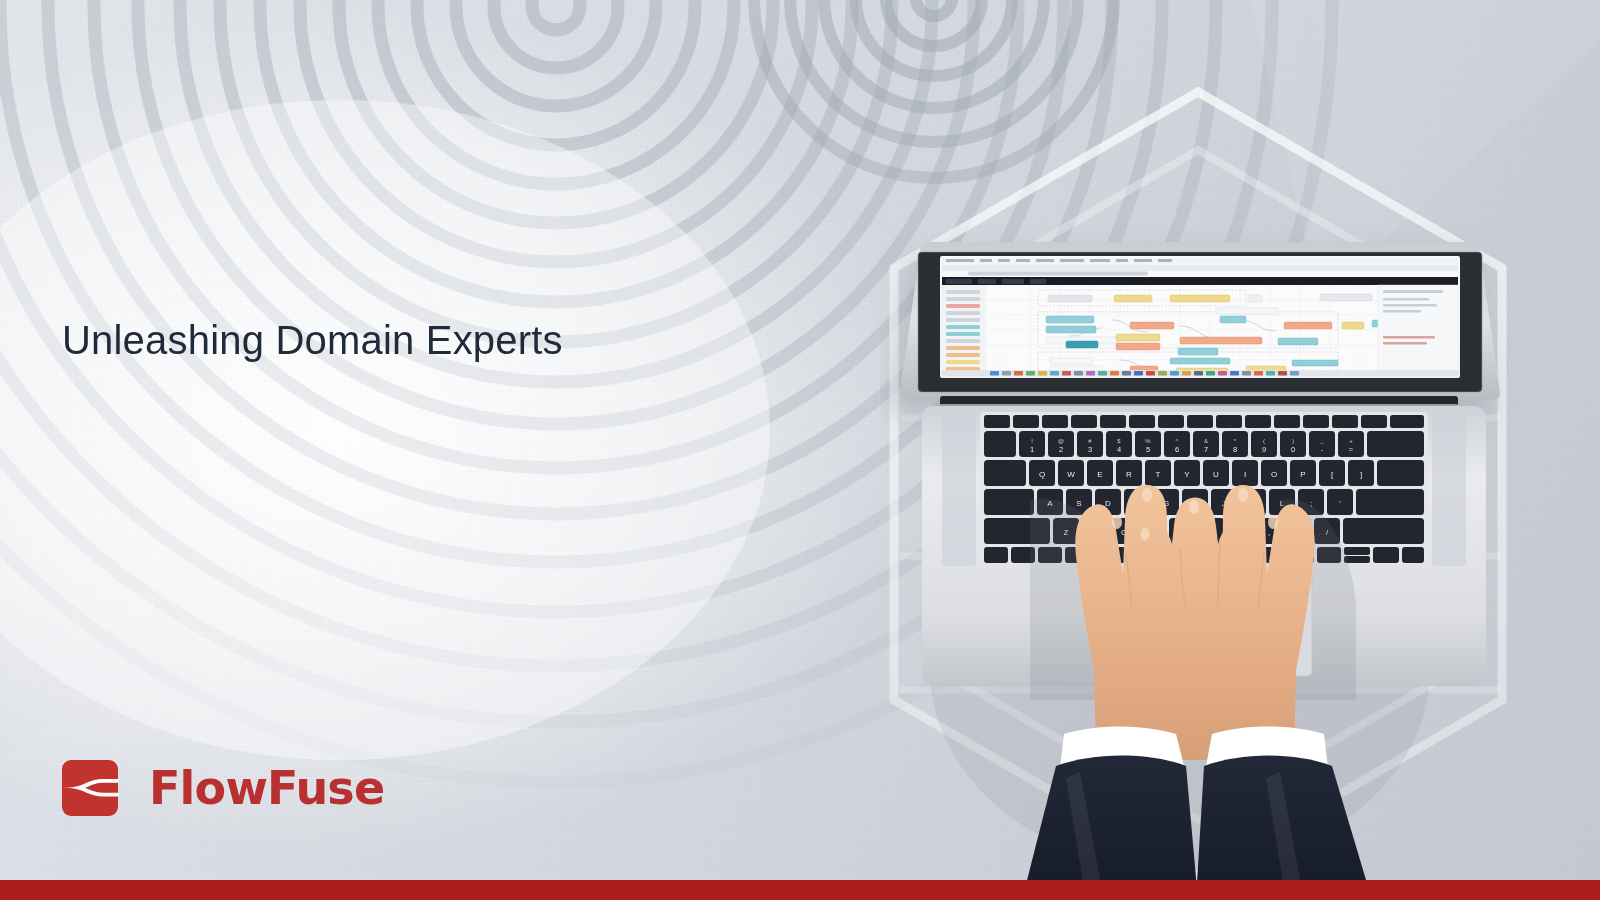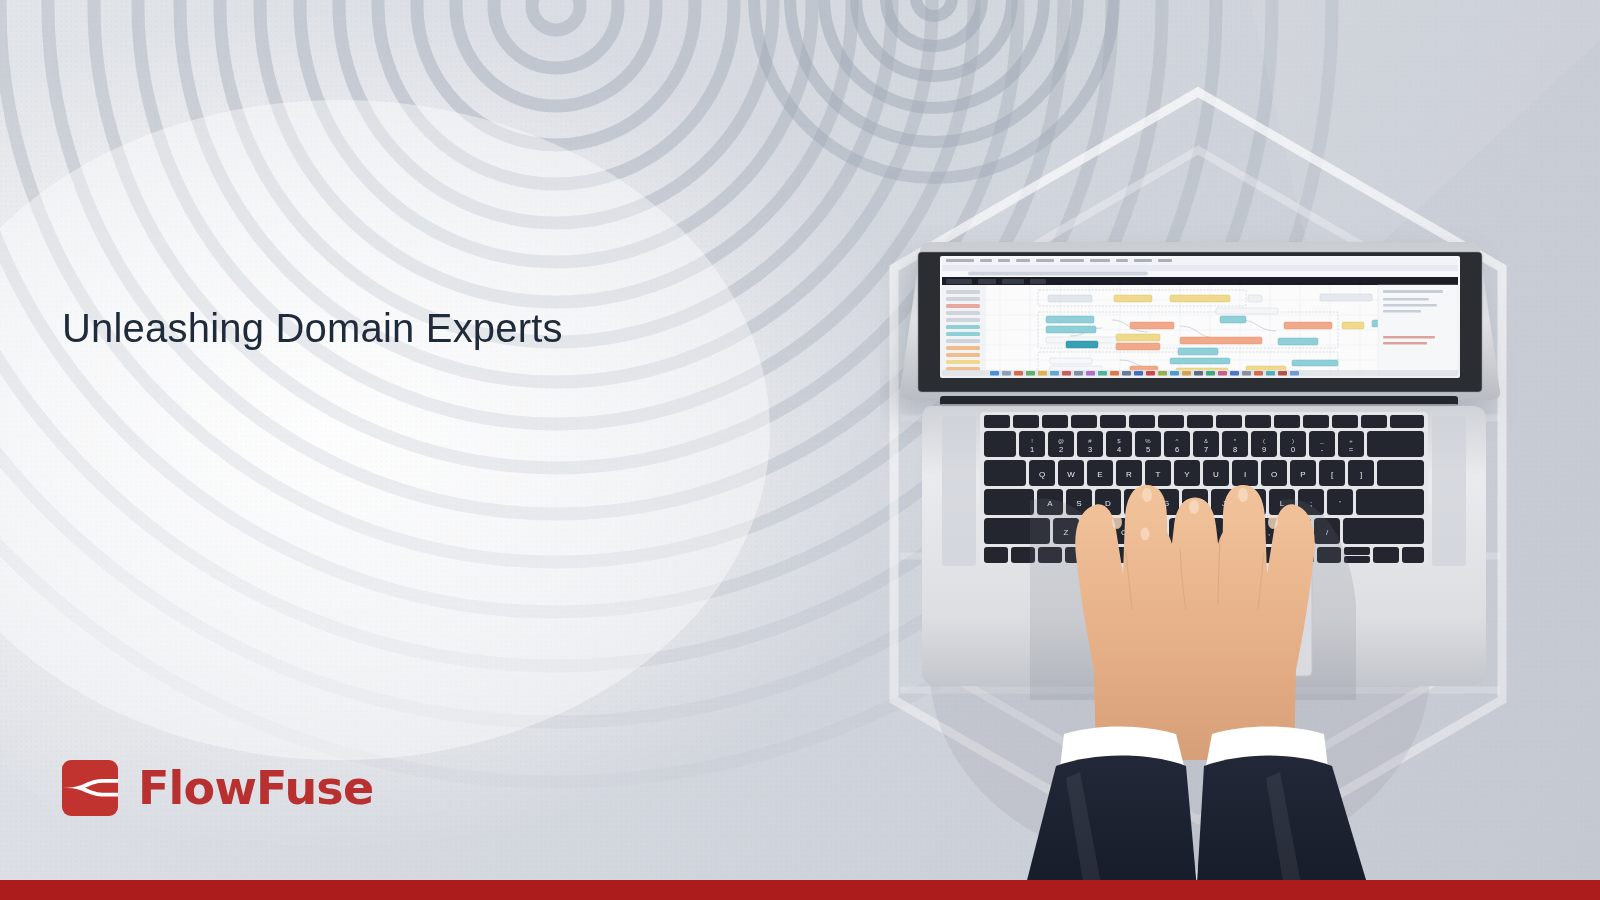--- a/index.html
+++ b/index.html
@@ -54,36 +54,36 @@
     font-family: "DejaVu Serif", "Liberation Serif", serif;
     font-weight: 700;
     font-size: 96px;
     line-height: 0.99;
     letter-spacing: -1.5px;
     color: #b01d1d;
     white-space: pre-line;
   }
 
   #subtitle {
-    margin-top: 24px;
+    margin-top: 36px;
     font-family: "Liberation Sans", sans-serif;
     font-weight: 500;
     font-size: 40px;
     letter-spacing: 0.2px;
     color: #1f2a3a;
   }
 
   
   #logo {
     position: absolute;
     left: 62px;
     top: 760px;
     display: flex;
     align-items: center;
-    gap: 20px;
+    gap: 31px;
   }
   #logo-mark { width: 56px; height: 56px; display: block; }
   #logo-word {
     font-family: "DejaVu Sans", "Liberation Sans", sans-serif;
     font-weight: 700;
     font-size: 46px;
     letter-spacing: -0.8px;
     color: #b93030;
     line-height: 1;
   }

